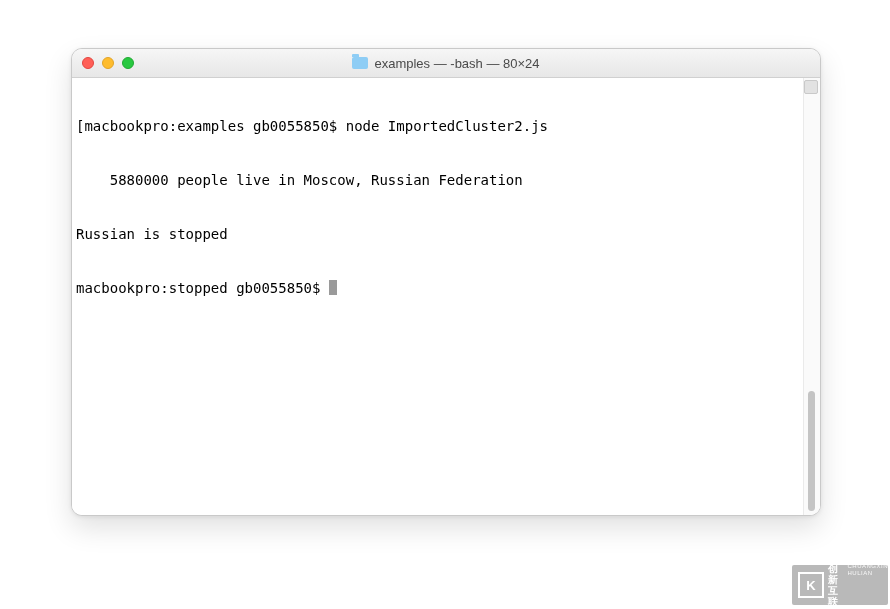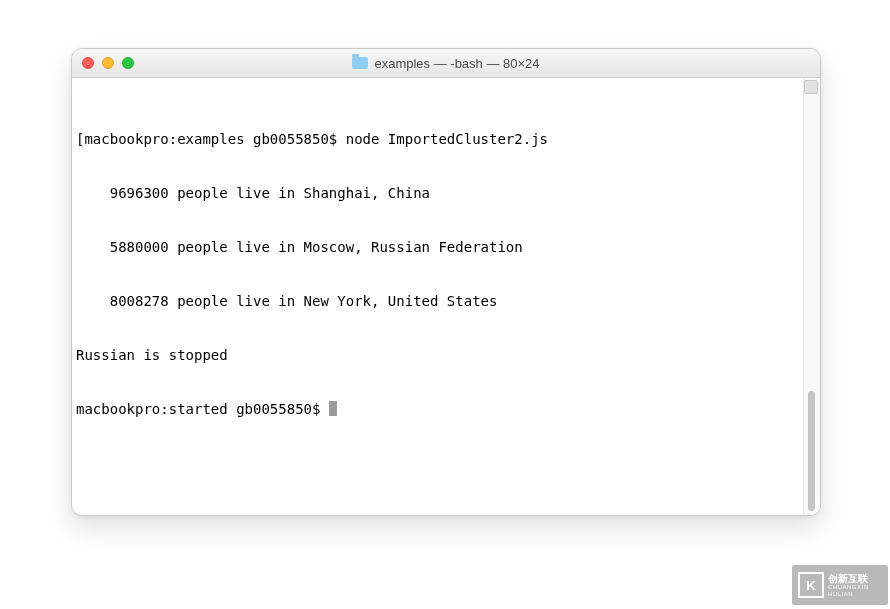--- a/index.html
+++ b/index.html
@@ -86,21 +86,21 @@
     position: relative;
     font-family: "Menlo", "Monaco", "Consolas", monospace;
     font-size: 14px;
     line-height: 18px;
     color: #000;
     background: #fff;
     display: flex;
   }
   .term-content {
     flex: 1;
-    padding: 16px 4px;
+    padding: 3px 4px;
     white-space: pre;
     overflow: hidden;
     position: relative;
   }
   .term-content .line { white-space: pre; }
   .cursor {
     display: inline-block;
     width: 8px;
     height: 15px;
     background: #9a9a9a;
@@ -151,21 +151,21 @@
     box-sizing: border-box;
     gap: 4px;
   }
   .watermark .logo {
     width: 22px; height: 22px;
     border: 2px solid #fff;
     display:flex;align-items:center;justify-content:center;
     font-size:13px;
     flex-shrink:0;
   }
-  .watermark .txt { display:flex; flex-direction:column; line-height:1.1; }
+  .watermark .txt { display:flex; flex-direction:row; line-height:1.1; }
   .watermark .txt .sub { font-size:6px; letter-spacing:0.5px; font-weight:400; opacity:0.9; }
 
   [data-bind]:empty::after{content:"";}
 </style>
 </head>
 <body>
 
 <div class="window">
 
   <div class="titlebar">
@@ -176,25 +176,23 @@
     </div>
     <div class="title">
       <span class="folder-icon"></span>
       <span data-bind="window.title">examples — -bash — 80×24</span>
     </div>
   </div>
 
   <div class="term-body">
     <div class="term-content">
       <div class="line" data-bind="terminal.lines.0">[macbookpro:examples gb0055850$ node ImportedCluster2.js</div>
-      <div class="line" data-bind="terminal.lines.3">    9696300 people live in Shanghai, China</div>
       <div class="line" data-bind="terminal.lines.4">    5880000 people live in Moscow, Russian Federation</div>
-      <div class="line" data-bind="terminal.lines.5">    8008278 people live in New York, United States</div>
       <div class="line" data-bind="terminal.lines.6">Russian is stopped</div>
-      <div class="line"><span data-bind="terminal.prompt">macbookpro:started gb0055850$ </span><span class="cursor"></span></div>
+      <div class="line"><span data-bind="terminal.prompt">macbookpro:stopped gb0055850$ </span><span class="cursor"></span></div>
     </div>
     <div class="scroll-col">
       <div class="scroll-square"></div>
       <div class="scroll-thumb"></div>
     </div>
   </div>
 
 </div>
 
 <div class="watermark">

